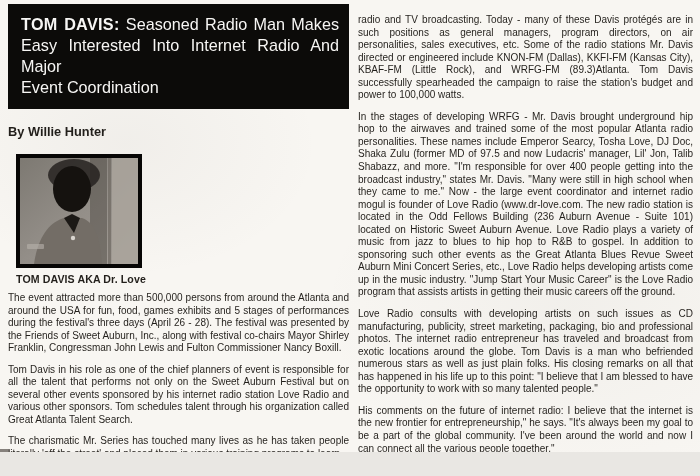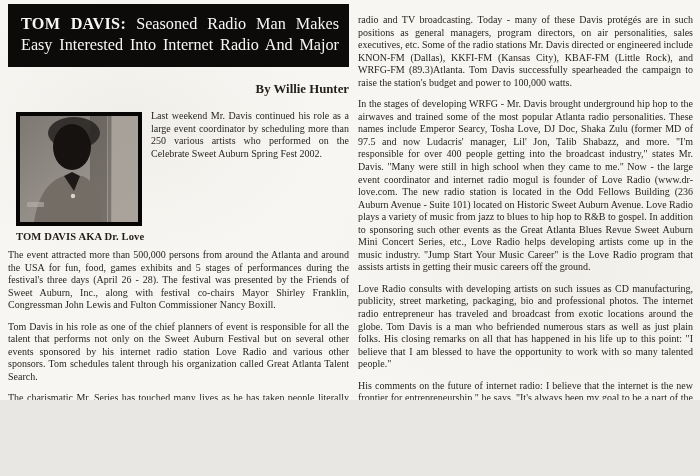--- a/index.html
+++ b/index.html
@@ -1,33 +1,33 @@
 <!DOCTYPE html>
 <html><head>
 <meta charset="utf-8">
 <style>
   html,body { margin:0; padding:0; background:#e9e7e3; }
   .page {
-    position:relative; width:700px; height:400px; overflow:hidden;
+    position:relative; width:700px; height:452px; overflow:hidden;
     background:
       radial-gradient(ellipse 320px 220px at 18% 32%, rgba(120,114,106,0.06), transparent 60%),
       radial-gradient(ellipse 420px 300px at 82% 68%, rgba(120,114,106,0.05), transparent 60%),
       #f8f6f2;
-    font-family:Liberation Serif, serif; color:#221f1b;
+    font-family:Liberation Sans, sans-serif; color:#221f1b;
   }
   .columns { display:flex; gap:9px; padding:4px 7px 0 8px; box-sizing:border-box; }
   .col-left  { flex:0 0 341px; width:341px; }
   .col-right { flex:0 0 335px; width:335px; padding-top:6px; }
 
   .headline-box { background:#0c0b09; color:#f7f6f4; padding:10px 10px 11px 13px; font-size:16.2px; line-height:21px; }
   .hl-line { display:block; }
   .hl-just { text-align:justify; text-align-last:justify; }
   .hl-bold { font-weight:700; letter-spacing:0.3px; }
 
-  .byline { text-align:right; font-weight:700; font-size:12.8px; margin:15px 0 13px 0; }
+  .byline { text-align:left; font-weight:700; font-size:12.8px; margin:15px 0 13px 0; }
 
   .photo-float { float:left; width:126px; margin:2px 9px 5px 8px; }
   .photo-frame { background:#070605; padding:4px; line-height:0; }
   .photo-frame svg { display:block; }
   .photo-caption { font-weight:700; font-size:10.6px; margin-top:5px; text-align:right; white-space:nowrap; letter-spacing:0.1px; }
 
   .para { margin:4px 0 9px 0; font-size:10px; line-height:12.55px; text-align:justify; }
   .clear-left { clear:left; padding-top:2px; }
 
   .contact { font-weight:700; font-size:11.2px; line-height:13.6px; margin-top:5px; text-align:left; }
@@ -40,20 +40,21 @@
 <body>
 
 <div class="page">
   <div class="columns">
 
     <div class="col-left">
 
       <div class="headline-box">
         <span class="hl-line hl-just"><span class="hl-bold">TOM DAVIS:</span> <span>Seasoned Radio Man Makes</span></span>
         <span class="hl-line hl-just">Easy Interested Into Internet Radio And Major</span>
+        <span class="hl-line">Event Coordination</span>
       </div>
 
       <div class="byline">By Willie Hunter</div>
 
       <div class="photo-float">
         <div class="photo-frame">
           <svg width="118" height="106" viewBox="0 0 118 106">
             <defs>
               <linearGradient id="bgg" x1="0" y1="0" x2="1" y2="1">
                 <stop offset="0" stop-color="#7d7972"></stop>
@@ -69,21 +70,20 @@
             <ellipse cx="52" cy="31" rx="19" ry="23" fill="#15120f"></ellipse>
             <path d="M14 106 C18 78 30 64 44 60 L62 60 C74 64 80 78 82 106 Z" fill="#736d66"></path>
             <path d="M44 60 L52 56 L60 60 L54 75 Z" fill="#1c1916"></path>
             <circle cx="53" cy="80" r="2.2" fill="#d9d5cf"></circle>
             <rect x="7" y="86" width="17" height="5" rx="1" fill="#b7b2ab" opacity="0.6"></rect>
           </svg>
         </div>
         <div class="photo-caption">TOM DAVIS AKA Dr. Love</div>
       </div>
 
-      <p class="para">Last weekend Mr. Davis continued his role as a large event coordinator by scheduling more than 250 various artists who performed on the Celebrate Sweet Auburn Spring Fest 2002.</p>
       <p class="para clear-left">The event attracted more than 500,000 persons from around the Atlanta and around the USA for fun, food, games exhibits and 5 stages of performances during the festival's three days (April 26 - 28).  The festival was presented by the Friends of Sweet Auburn, Inc., along with festival co-chairs Mayor Shirley Franklin, Congressman John Lewis and Fulton Commissioner Nancy Boxill.</p>
       <p class="para">Tom Davis in his role as one of the chief planners of event is responsible for all the talent that performs not only on the Sweet Auburn Festival but on several other events sponsored by his internet radio station Love Radio and various other sponsors.  Tom schedules talent through his organization called Great Atlanta Talent Search.</p>
       <p class="para">The charismatic Mr. Series has touched many lives as he has taken people literally 'off the street' and placed them in various training programs to learn</p>
     </div>
 
     <div class="col-right">
       <p class="para">radio and TV broadcasting.  Today - many of these Davis protégés are in such positions as general managers, program directors, on air personalities, sales executives, etc.  Some of the radio stations Mr. Davis directed or engineered include KNON-FM (Dallas), KKFI-FM (Kansas City), KBAF-FM (Little Rock), and WRFG-FM (89.3)Atlanta.  Tom Davis successfully spearheaded the campaign to raise the station's budget and power to 100,000 watts.</p>
       <p class="para">In the stages of developing WRFG - Mr. Davis brought underground hip hop to the airwaves and trained some of the most popular Atlanta radio personalities. These names include Emperor Searcy, Tosha Love, DJ Doc, Shaka Zulu (former MD of 97.5 and now Ludacris' manager, Lil' Jon, Talib Shabazz, and more. "I'm responsible for over 400 people getting into the broadcast industry," states Mr. Davis.  "Many were still in high school when they came to me."  Now - the large event coordinator and internet radio mogul is founder of Love Radio (www.dr-love.com.  The new radio station is located in the Odd Fellows Building  (236 Auburn Avenue - Suite 101)  located on Historic Sweet Auburn Avenue.  Love Radio plays a variety of music from jazz to blues to hip hop to R&amp;B to gospel.  In addition to sponsoring such other events as the Great Atlanta Blues Revue Sweet Auburn Mini Concert Series, etc., Love Radio helps developing artists come up in the music industry. "Jump Start Your Music Career" is the Love Radio program that assists artists in getting their music careers off the ground.</p>
       <p class="para">Love Radio consults with developing artists on such issues as CD manufacturing, publicity, street marketing, packaging, bio and professional photos. The internet radio entrepreneur has traveled and broadcast from exotic locations around the globe.  Tom Davis is a man who befriended numerous stars as well as just plain folks.  His closing remarks on all that has happened in his life up to this point:  "I believe that I am blessed to have the opportunity to work with so many talented people."</p>
       <p class="para">His comments on the future of internet radio:  I believe that the internet is the new frontier for entrepreneurship," he says.  "It's always been my goal to be a part of the global community.  I've been around the world and now I can connect all the various people together."</p>

